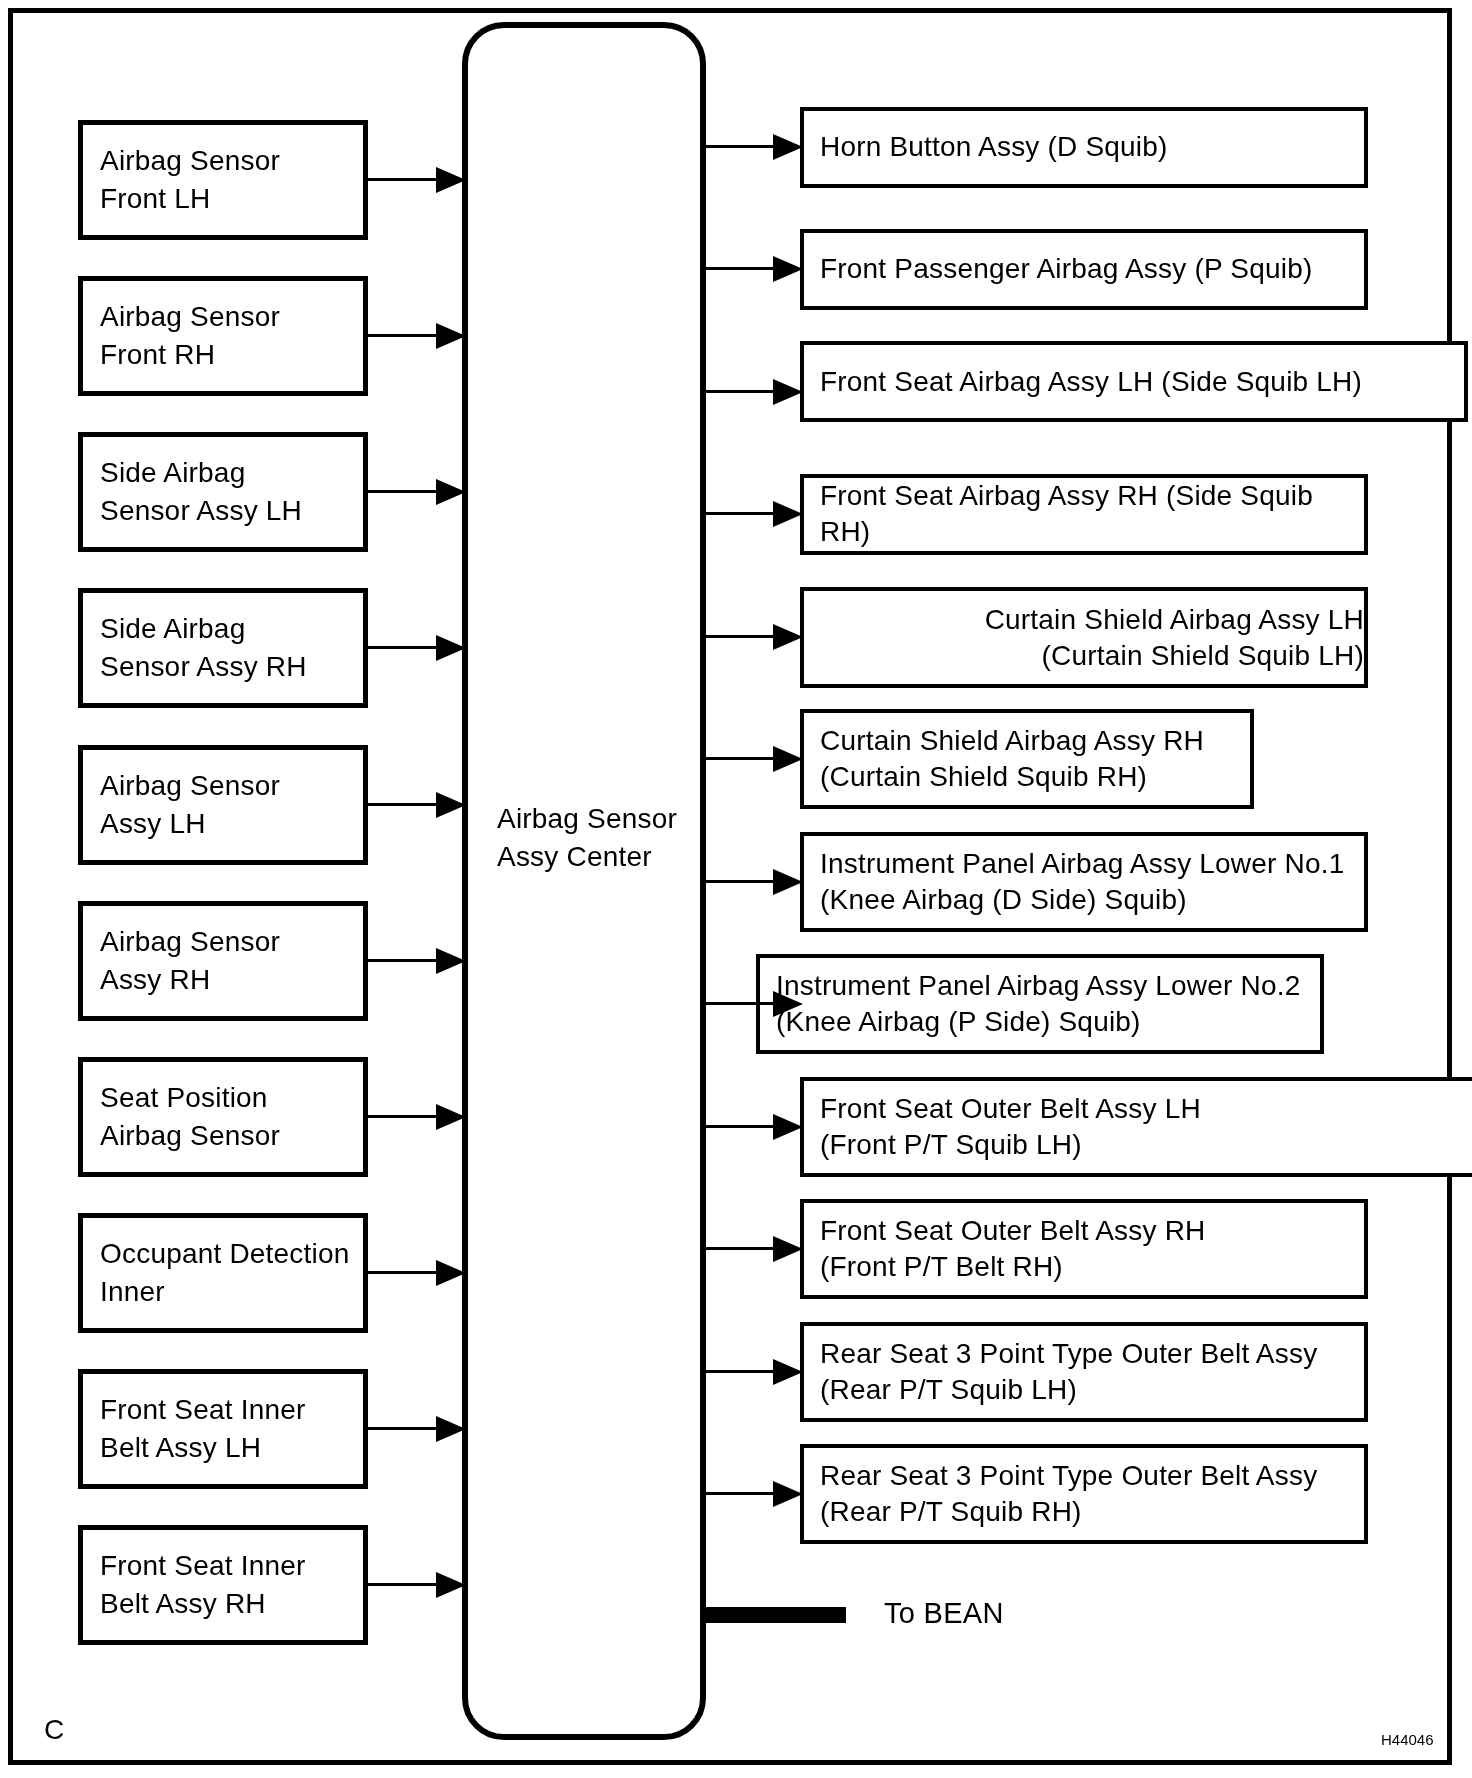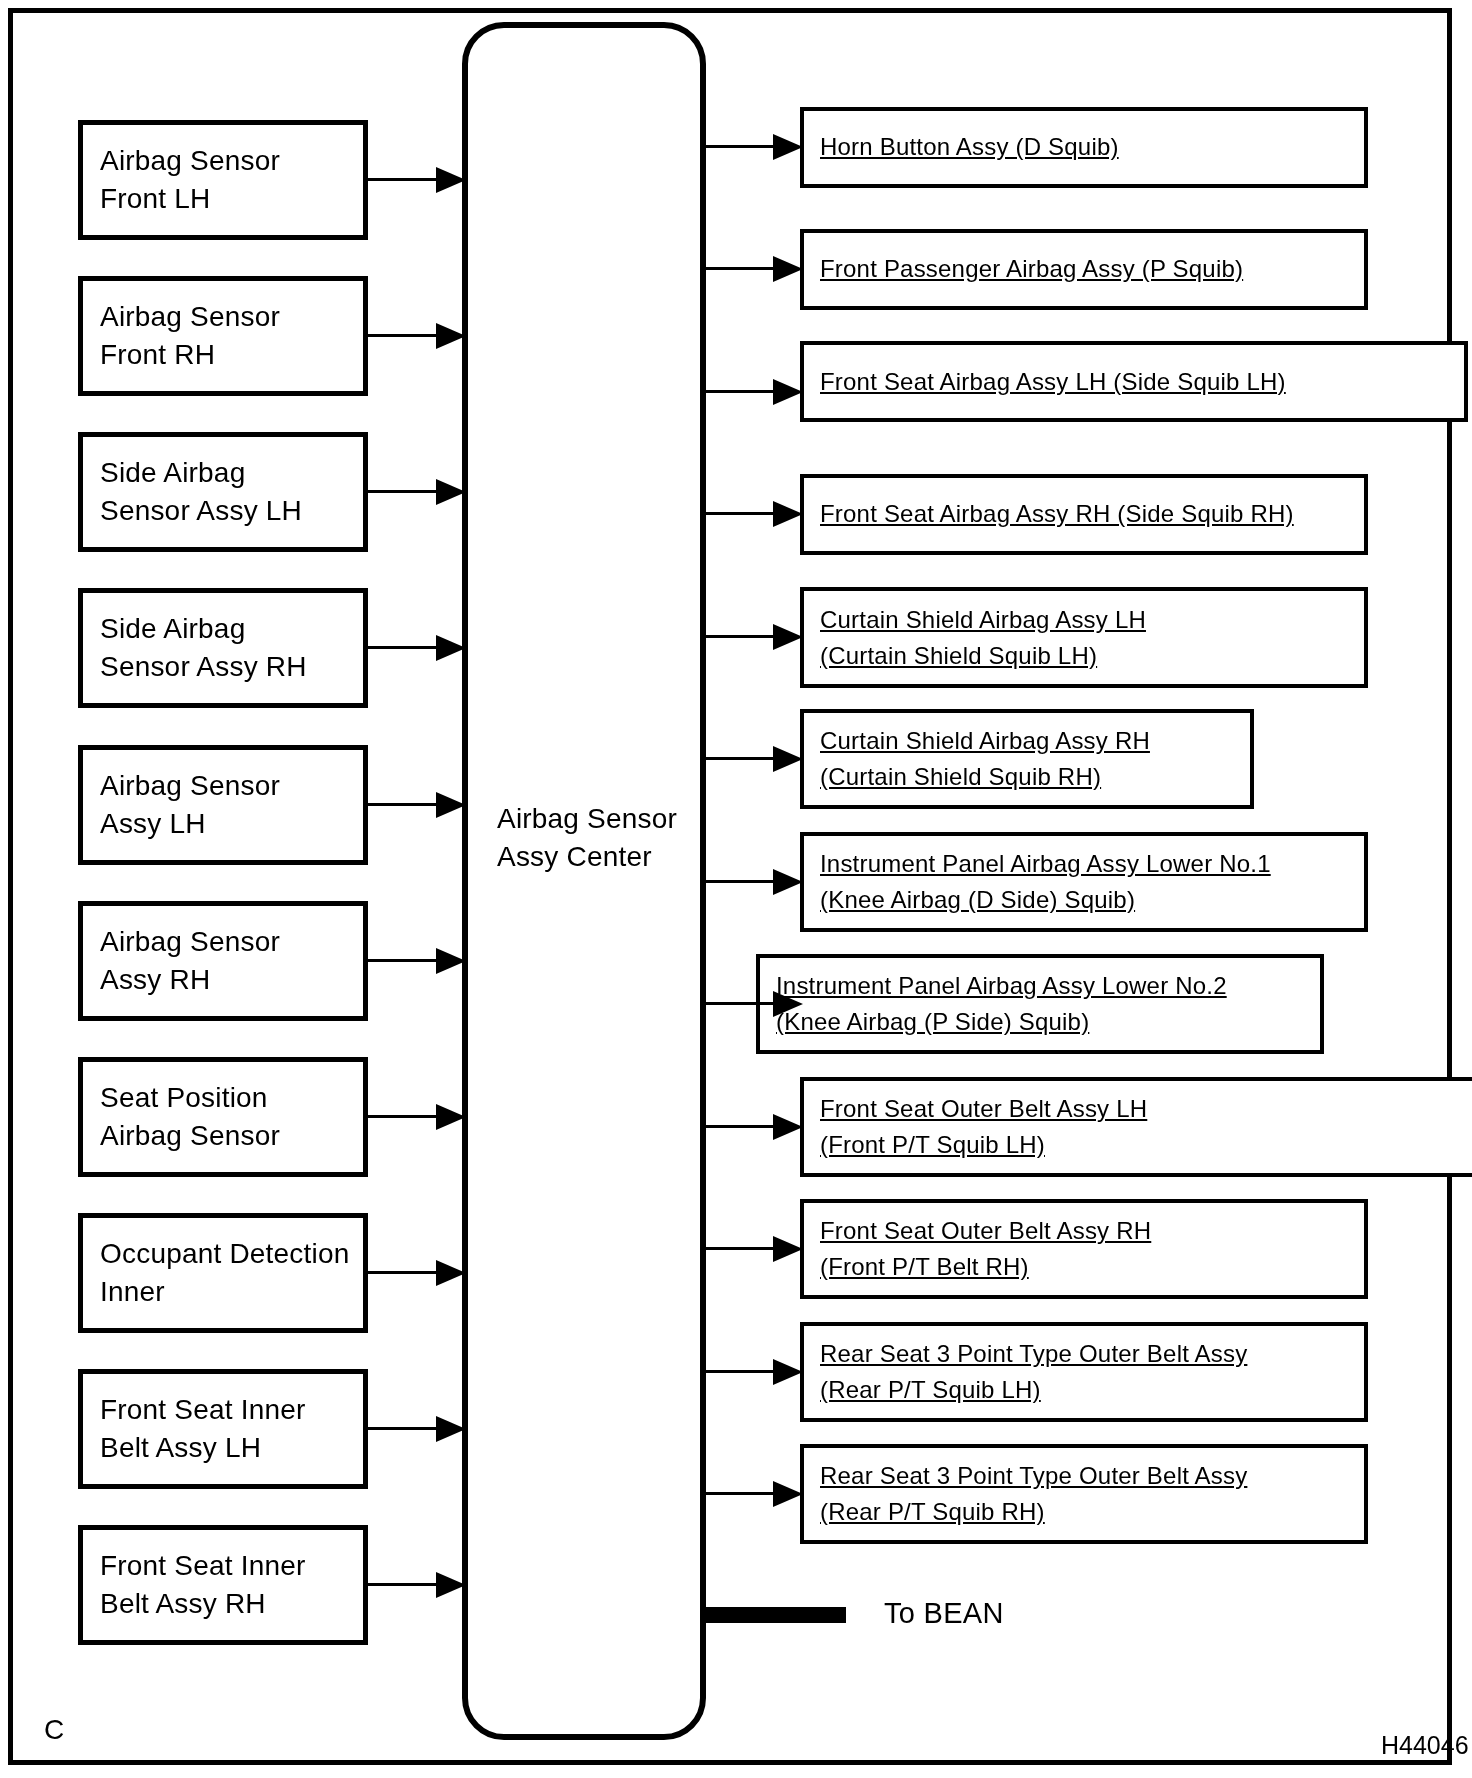--- a/index.html
+++ b/index.html
@@ -29,25 +29,24 @@
     justify-content: center;
   }
   .left-box {
     font-size: 28px;
     line-height: 38px;
     padding-left: 17px;
     letter-spacing: 0.2px;
   }
   .right-box {
     border-width: 4px;
-    font-size: 24px;
+    font-size: 28px;
     line-height: 36px;
     padding-left: 16px;
     letter-spacing: 0.2px;
-    text-decoration: underline;
   }
   .center-box {
     position: absolute;
     left: 462px; top: 22px;
     width: 244px; height: 1718px;
     border: 6px solid #000;
     border-radius: 42px;
     background: #ffffff;
   }
   .center-label {
@@ -83,21 +82,21 @@
     letter-spacing: 0.3px;
   }
   .corner-label {
     position: absolute;
     left: 44px; top: 1714px;
     font-size: 28px;
   }
   .figure-id {
     position: absolute;
     left: 1381px; top: 1731px;
-    font-size: 25px;
+    font-size: 15px;
   }
 </style>
 </head>
 <body>
 
 <div id="page">
 
   <div class="outer-border"></div>
 
   <div class="center-box"></div>
@@ -156,21 +155,21 @@
       </div>
       <div class="node-box right-box" style="left: 800px; top: 228.5px; width: 568px; height: 81px;">
         <div>Front Passenger Airbag Assy (P Squib)</div>
       </div>
       <div class="node-box right-box" style="left: 800px; top: 341px; width: 668px; height: 81px;">
         <div>Front Seat Airbag Assy LH (Side Squib LH)</div>
       </div>
       <div class="node-box right-box" style="left: 800px; top: 473.5px; width: 568px; height: 81px;">
         <div>Front Seat Airbag Assy RH (Side Squib RH)</div>
       </div>
-      <div class="node-box right-box" style="left: 800px; top: 587px; width: 568px; height: 101px;">
+      <div class="node-box right-box" style="left: 800px; top: 587px; width: 568px; height: 101px; align-items: flex-end;">
         <div>Curtain Shield Airbag Assy LH</div>
         <div>(Curtain Shield Squib LH)</div>
       </div>
       <div class="node-box right-box" style="left: 800px; top: 709px; width: 454px; height: 100px;">
         <div>Curtain Shield Airbag Assy RH</div>
         <div>(Curtain Shield Squib RH)</div>
       </div>
       <div class="node-box right-box" style="left: 800px; top: 832px; width: 568px; height: 100px;">
         <div>Instrument Panel Airbag Assy Lower No.1</div>
         <div>(Knee Airbag (D Side) Squib)</div>

